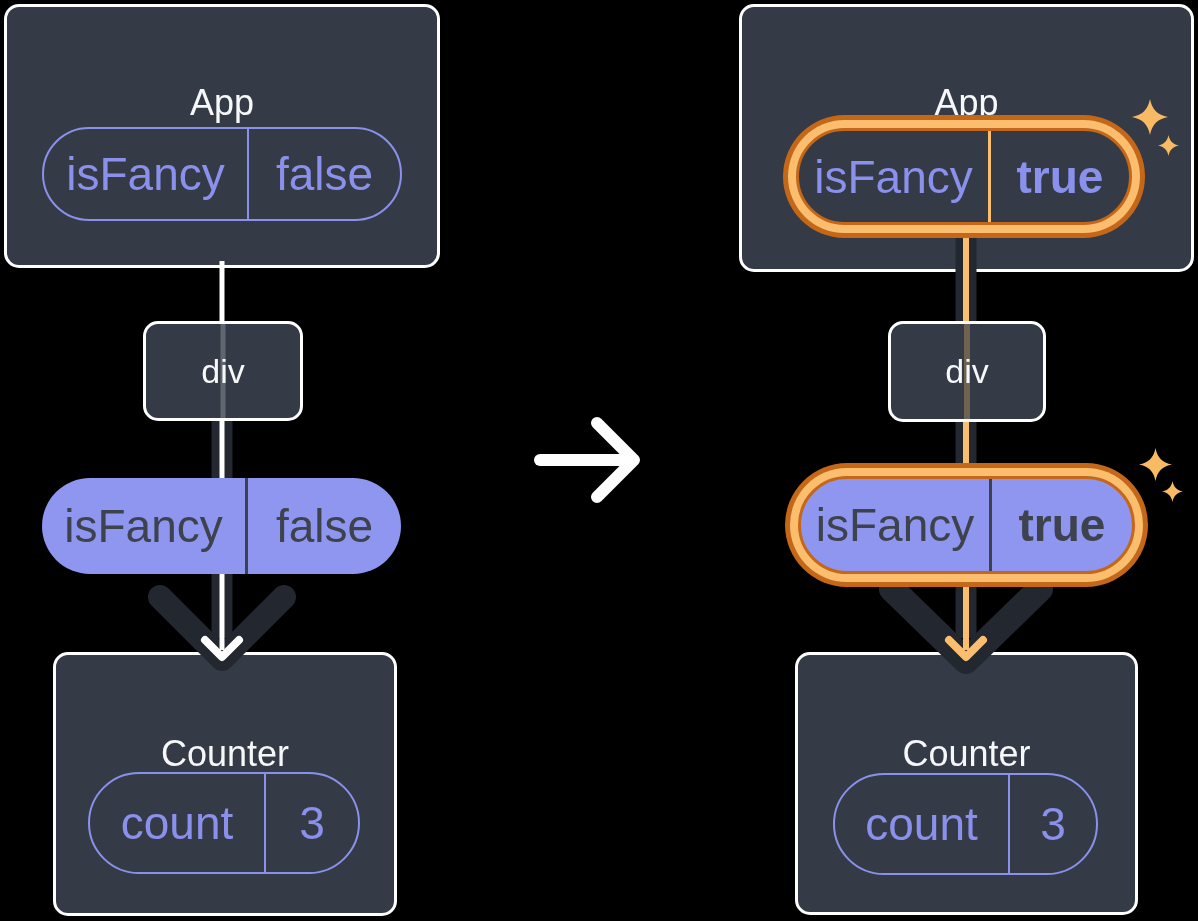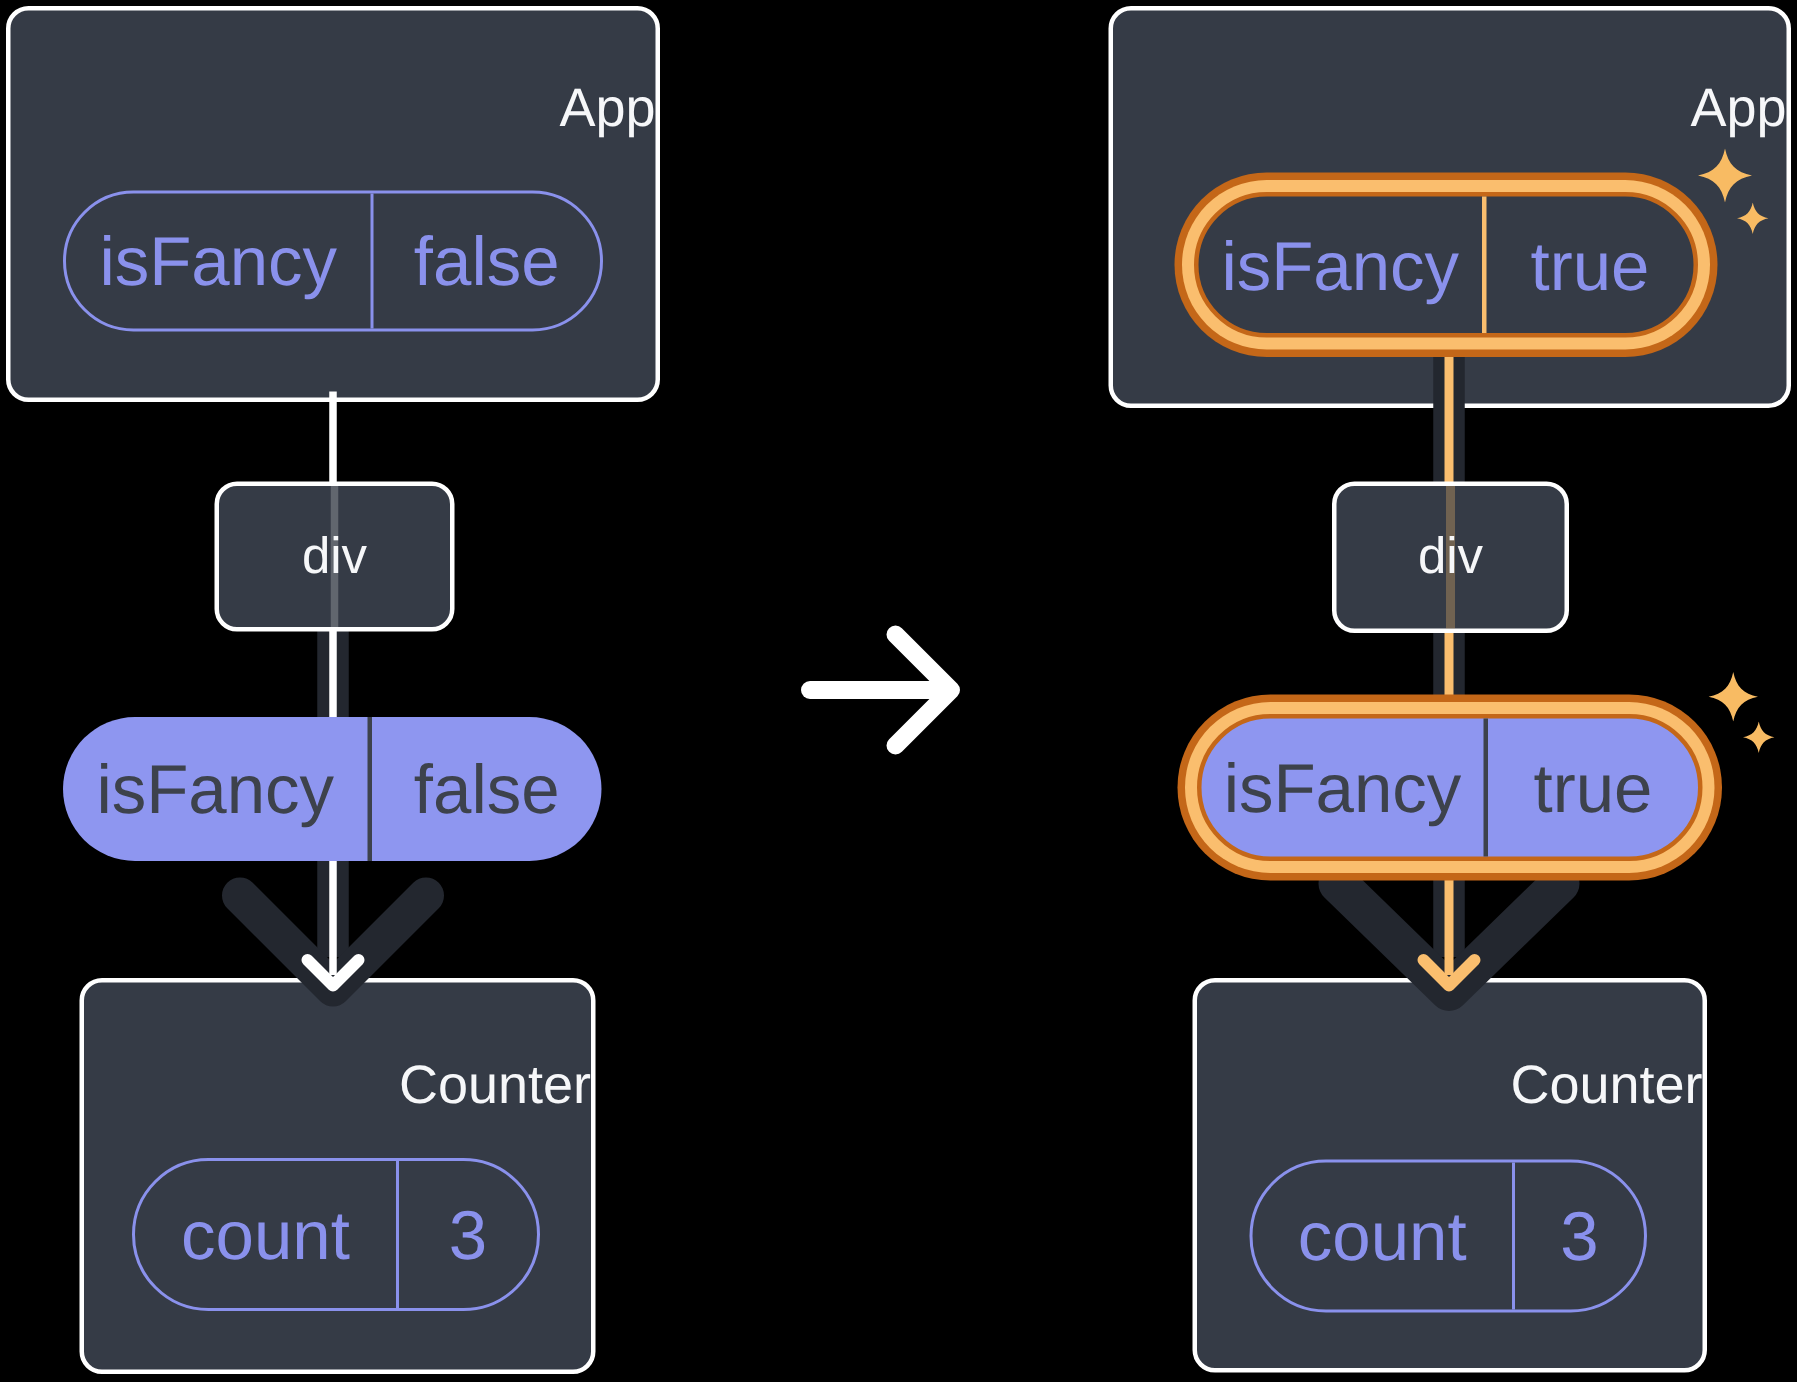--- a/index.html
+++ b/index.html
@@ -22,22 +22,22 @@
     font-family:"Liberation Sans","DejaVu Sans",sans-serif;
   }
   .canvas *{box-sizing:border-box;}
   .box{
     position:absolute;
     background:var(--box-fill);
     border:3px solid var(--box-border);
     border-radius:15px;
   }
   .box-title{
-    position:absolute;left:0;right:0;text-align:right;
-    color:var(--white-text);font-size:36px;font-weight:500;line-height:36px;
+    position:absolute;left:0;right:0;text-align:center;
+    color:var(--white-text);font-size:36px;font-weight:500;line-height:36px;margin-top:31px;
   }
   .div-label{
     position:absolute;left:0;right:0;top:30px;text-align:center;
     color:var(--white-text);font-size:34px;font-weight:400;line-height:34px;
   }
   .thruline{
     position:absolute;top:0;bottom:0;left:50%;transform:translateX(-50%);
   }
   .overlay{position:absolute;left:0;top:0;}
   .wline{stroke:#FFFFFF;stroke-width:5;}
@@ -63,21 +63,21 @@
   .fill-pill .pdiv{width:3px;background:var(--dark-text);}
   .ring{
     border:3px solid var(--orange-dark);
     box-shadow:0 0 0 8px var(--orange-light),0 0 0 13px var(--orange-dark);
     border-radius:60px;
   }
   .ring-dark{background:var(--box-fill);color:var(--purple);}
   .ring-dark .pdiv{width:3px;background:var(--orange-light);}
   .ring-fill{background:var(--purple-fill);color:var(--dark-text);}
   .ring-fill .pdiv{width:3px;background:var(--dark-text);}
-  .bold{font-weight:400;}
+  .bold{font-weight:700;}
   .sparkle{position:absolute;}
   .sparkle path{fill:var(--sparkle);}
 </style>
 </head>
 <body>
 
 <div class="canvas">
 
   <div class="box" style="left:4px;top:4px;width:436px;height:264px">
     <div class="box-title" style="top:47px">App</div>

